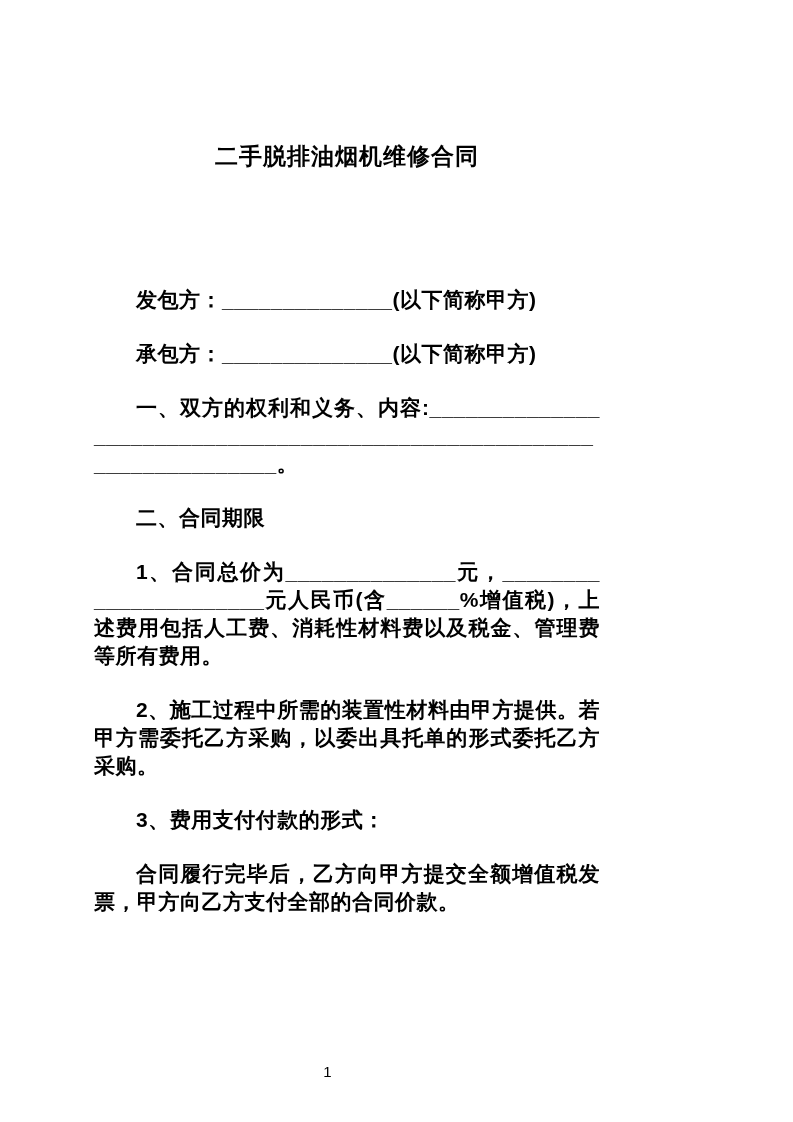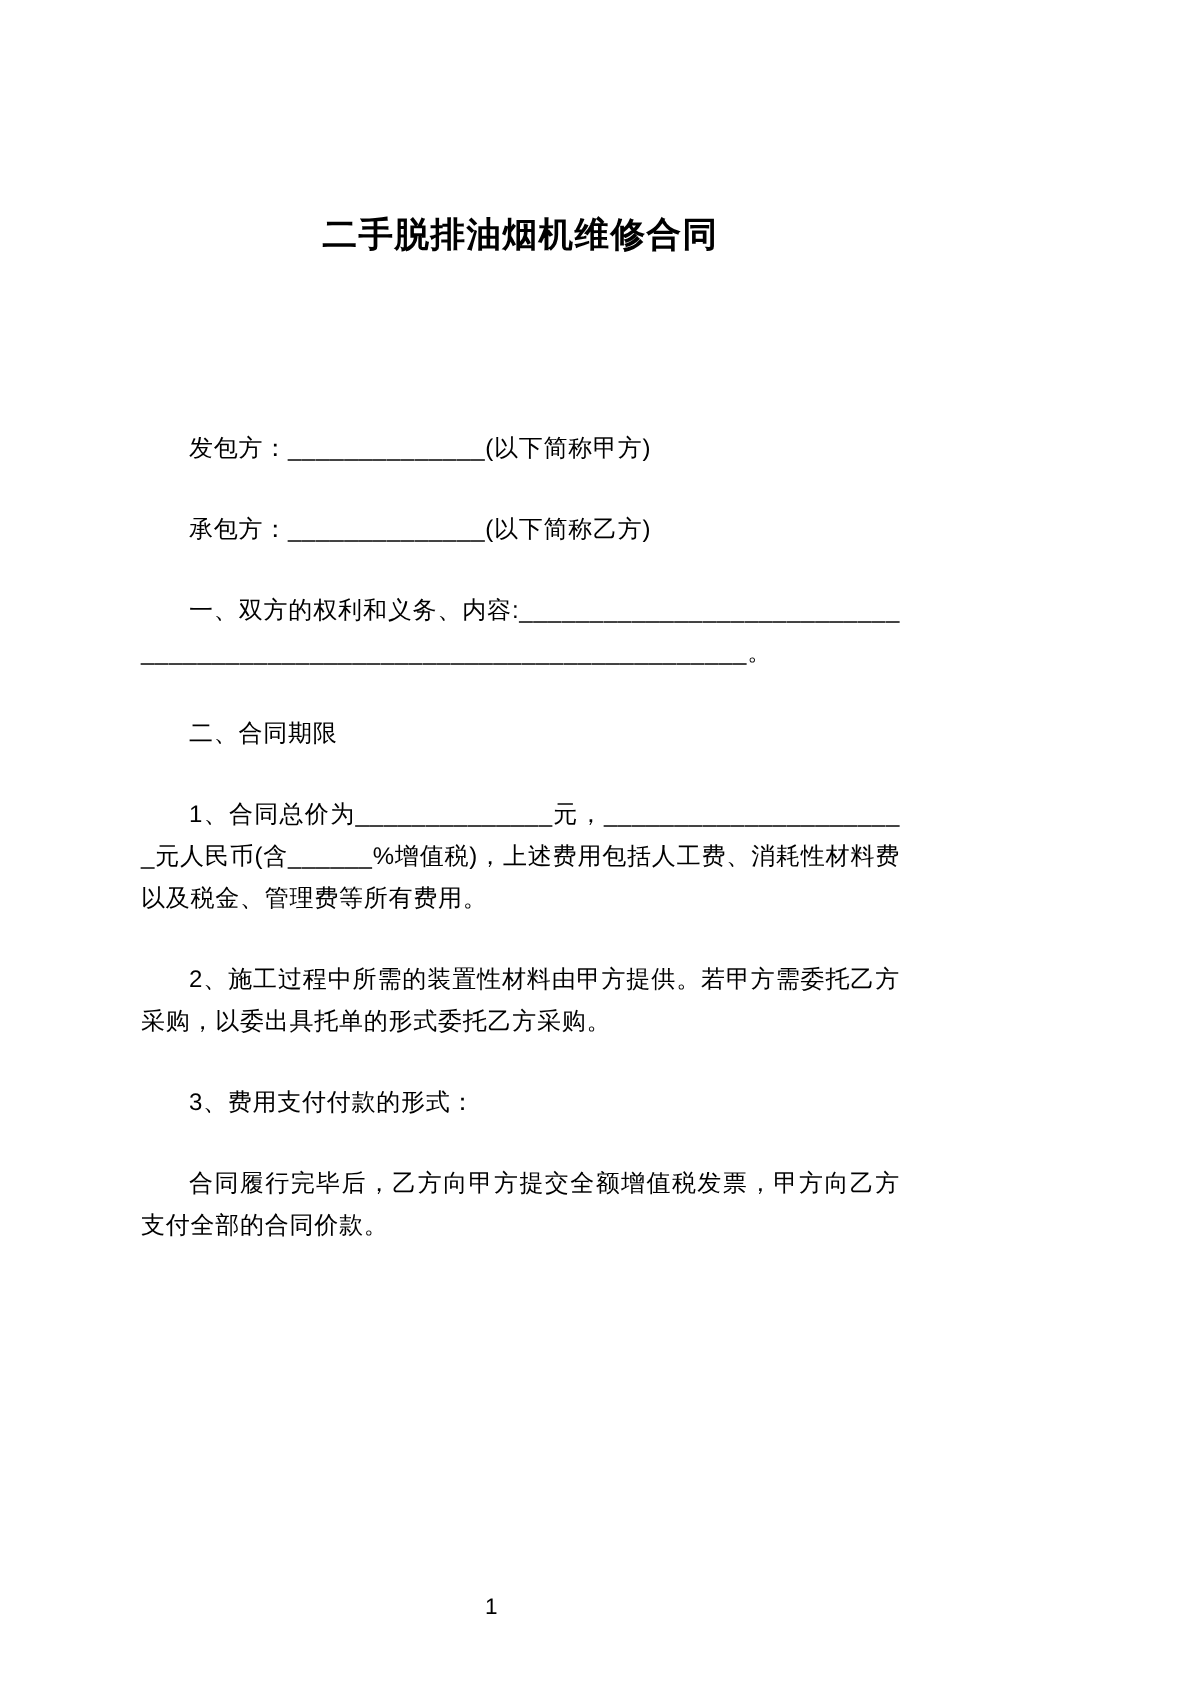--- a/index.html
+++ b/index.html
@@ -19,23 +19,23 @@
   }
   .doc-title {
     font-size: 23px;
     line-height: 32px;
     font-weight: bold;
     text-align: center;
     letter-spacing: 1px;
     margin-bottom: 114px;
   }
   .para {
-    font-size: 16px;
+    font-size: 21px;
     line-height: 28px;
-    font-weight: normal;
+    font-weight: bold;
     text-indent: 2em;
     text-align: justify;
     word-break: break-all;
     margin-bottom: 26px;
     letter-spacing: 0.5px;
   }
   .page-footer {
     position: absolute;
     left: 0;
     bottom: 42px;
@@ -46,21 +46,21 @@
   }
 </style>
 </head>
 <body>
 
 <div class="page">
 
   <h1 class="doc-title">二手脱排油烟机维修合同</h1>
 
   <p class="para">发包方：______________(以下简称甲方)</p>
-  <p class="para">承包方：______________(以下简称乙方)</p>
+  <p class="para">承包方：______________(以下简称甲方)</p>
   <p class="para">一、双方的权利和义务、内容:______________________________________________________________________。</p>
   <p class="para">二、合同期限</p>
   <p class="para">1、合同总价为______________元，______________________元人民币(含______%增值税)，上述费用包括人工费、消耗性材料费以及税金、管理费等所有费用。</p>
   <p class="para">2、施工过程中所需的装置性材料由甲方提供。若甲方需委托乙方采购，以委出具托单的形式委托乙方采购。</p>
   <p class="para">3、费用支付付款的形式：</p>
   <p class="para">合同履行完毕后，乙方向甲方提交全额增值税发票，甲方向乙方支付全部的合同价款。</p>
 
   <div class="page-footer">1</div>
 
 </div>

